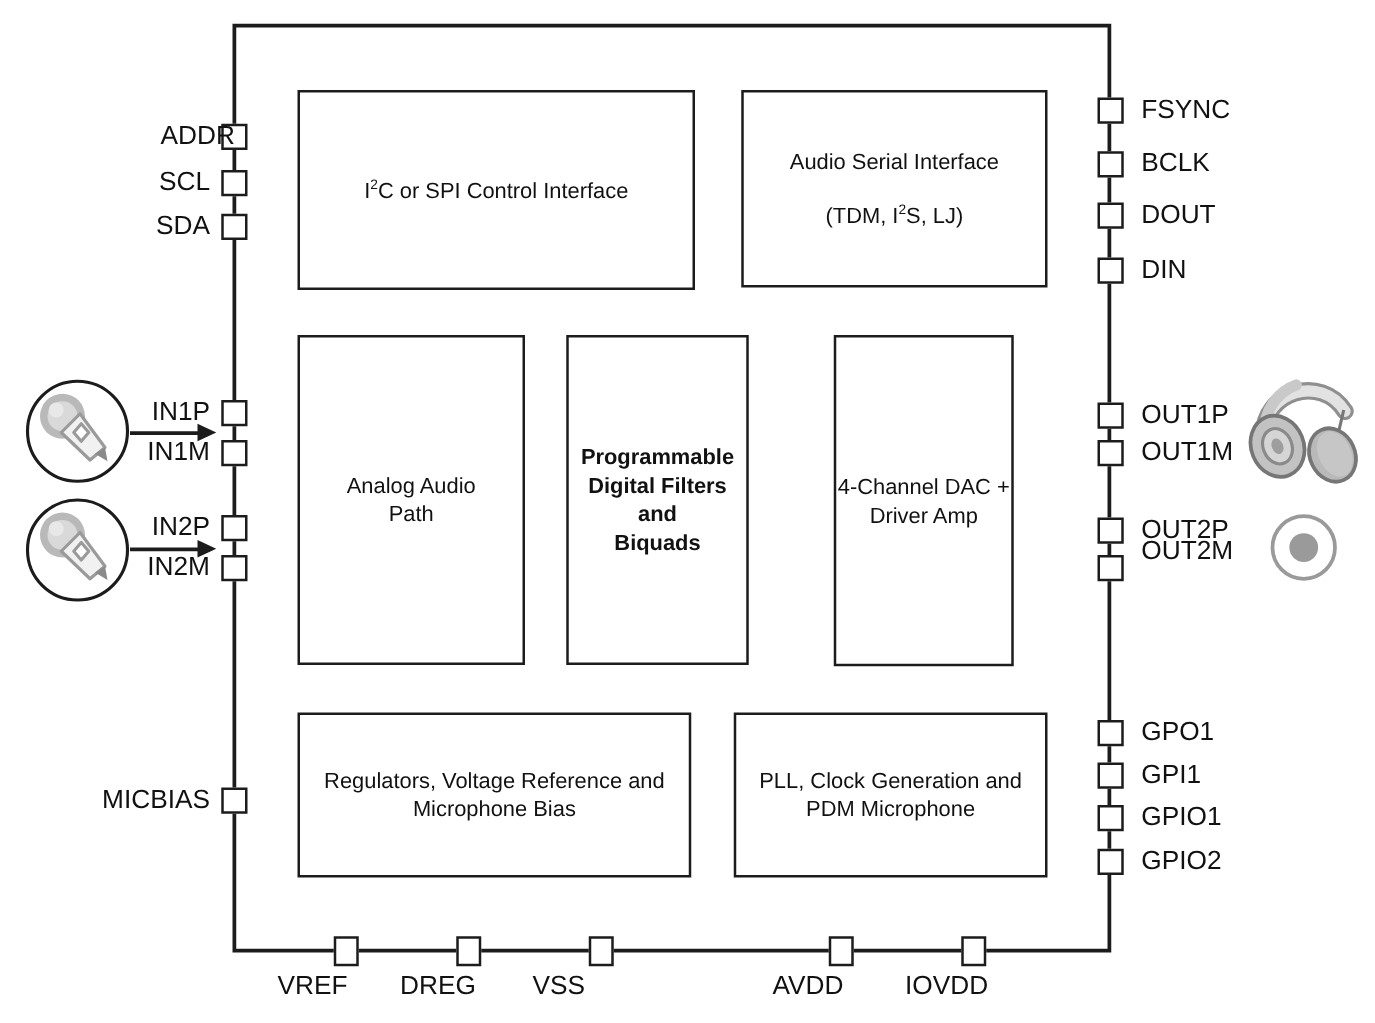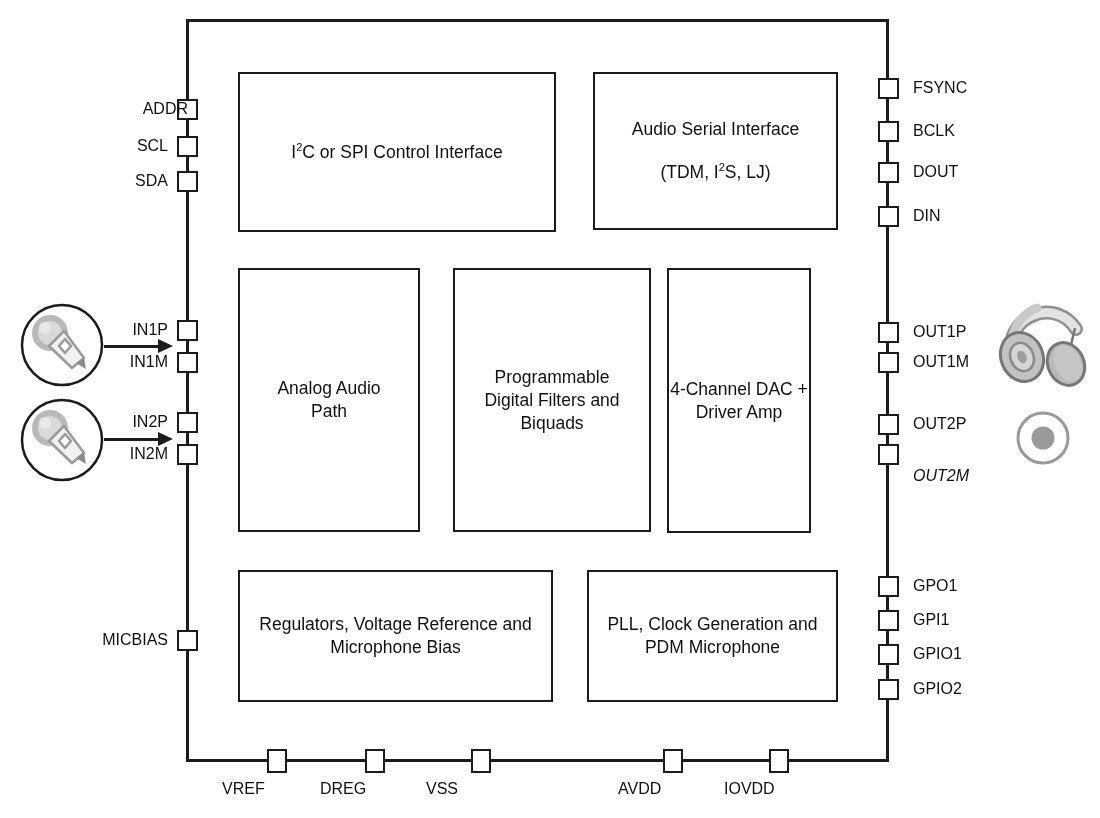--- a/index.html
+++ b/index.html
@@ -17,21 +17,21 @@
     display:flex;flex-direction:column;align-items:center;justify-content:center;
     text-align:center;font-size:17.5px;line-height:23px;color:#111;
     box-sizing:border-box;
   }
   .pin{
     position:absolute;width:21px;height:21px;box-sizing:border-box;
     background:#ffffff;border:2.5px solid #1c1c1c;
   }
   .pin.bottom{width:20px;height:24px;}
   .side-label{
-    position:absolute;font-size:16px;line-height:22px;color:#111;white-space:nowrap;
+    position:absolute;font-size:21px;line-height:22px;color:#111;white-space:nowrap;
   }
   .side-label.left{text-align:right;}
   .side-label.bottomlbl{width:110px;text-align:left;}
   .arrow-line{position:absolute;height:2.5px;background:#1c1c1c;}
   .arrow-head{
     position:absolute;width:0;height:0;
     border-left:15px solid #1c1c1c;border-top:7px solid transparent;border-bottom:7px solid transparent;
   }
   .icon-abs{position:absolute;}
   sup{font-size:11px;line-height:0;}
@@ -50,21 +50,21 @@
   <div class="block" style="left:593px;top:72px;width:245px;height:158px;gap:20px;">
     <div>Audio Serial Interface</div>
     <div><span>(TDM, I</span><sup>2</sup><span>S, LJ)</span></div>
   </div>
 
   <div class="block" style="left:238px;top:268px;width:182px;height:264px;">
     <div>Analog Audio</div>
     <div>Path</div>
   </div>
 
-  <div class="block" style="left:453px;top:268px;width:198px;height:264px;">
+  <div class="block" style="left:453px;top:268px;width:146px;height:264px;font-weight:bold;">
     <div>Programmable</div>
     <div>Digital Filters and</div>
     <div>Biquads</div>
   </div>
 
   <div class="block" style="left:667px;top:268px;width:144px;height:265px;">
     <div>4-Channel DAC +</div>
     <div>Driver Amp</div>
   </div>
 
@@ -109,21 +109,21 @@
   <div class="pin" style="left:878px;top:644px;"></div>
   <div class="pin" style="left:878px;top:679px;"></div>
 
   <div class="side-label" style="left:913px;top:77px;">FSYNC</div>
   <div class="side-label" style="left:913px;top:120px;">BCLK</div>
   <div class="side-label" style="left:913px;top:161px;">DOUT</div>
   <div class="side-label" style="left:913px;top:205px;">DIN</div>
   <div class="side-label" style="left:913px;top:321px;">OUT1P</div>
   <div class="side-label" style="left:913px;top:351px;">OUT1M</div>
   <div class="side-label" style="left:913px;top:413px;">OUT2P</div>
-  <div class="side-label" style="left:913px;top:465px;font-style:italic;">OUT2M</div>
+  <div class="side-label" style="left:913px;top:430px;">OUT2M</div>
   <div class="side-label" style="left:913px;top:575px;">GPO1</div>
   <div class="side-label" style="left:913px;top:609px;">GPI1</div>
   <div class="side-label" style="left:913px;top:643px;">GPIO1</div>
   <div class="side-label" style="left:913px;top:678px;">GPIO2</div>
 
   <div class="pin bottom" style="left:267px;top:749px;"></div>
   <div class="pin bottom" style="left:365px;top:749px;"></div>
   <div class="pin bottom" style="left:471px;top:749px;"></div>
   <div class="pin bottom" style="left:663px;top:749px;"></div>
   <div class="pin bottom" style="left:769px;top:749px;"></div>

